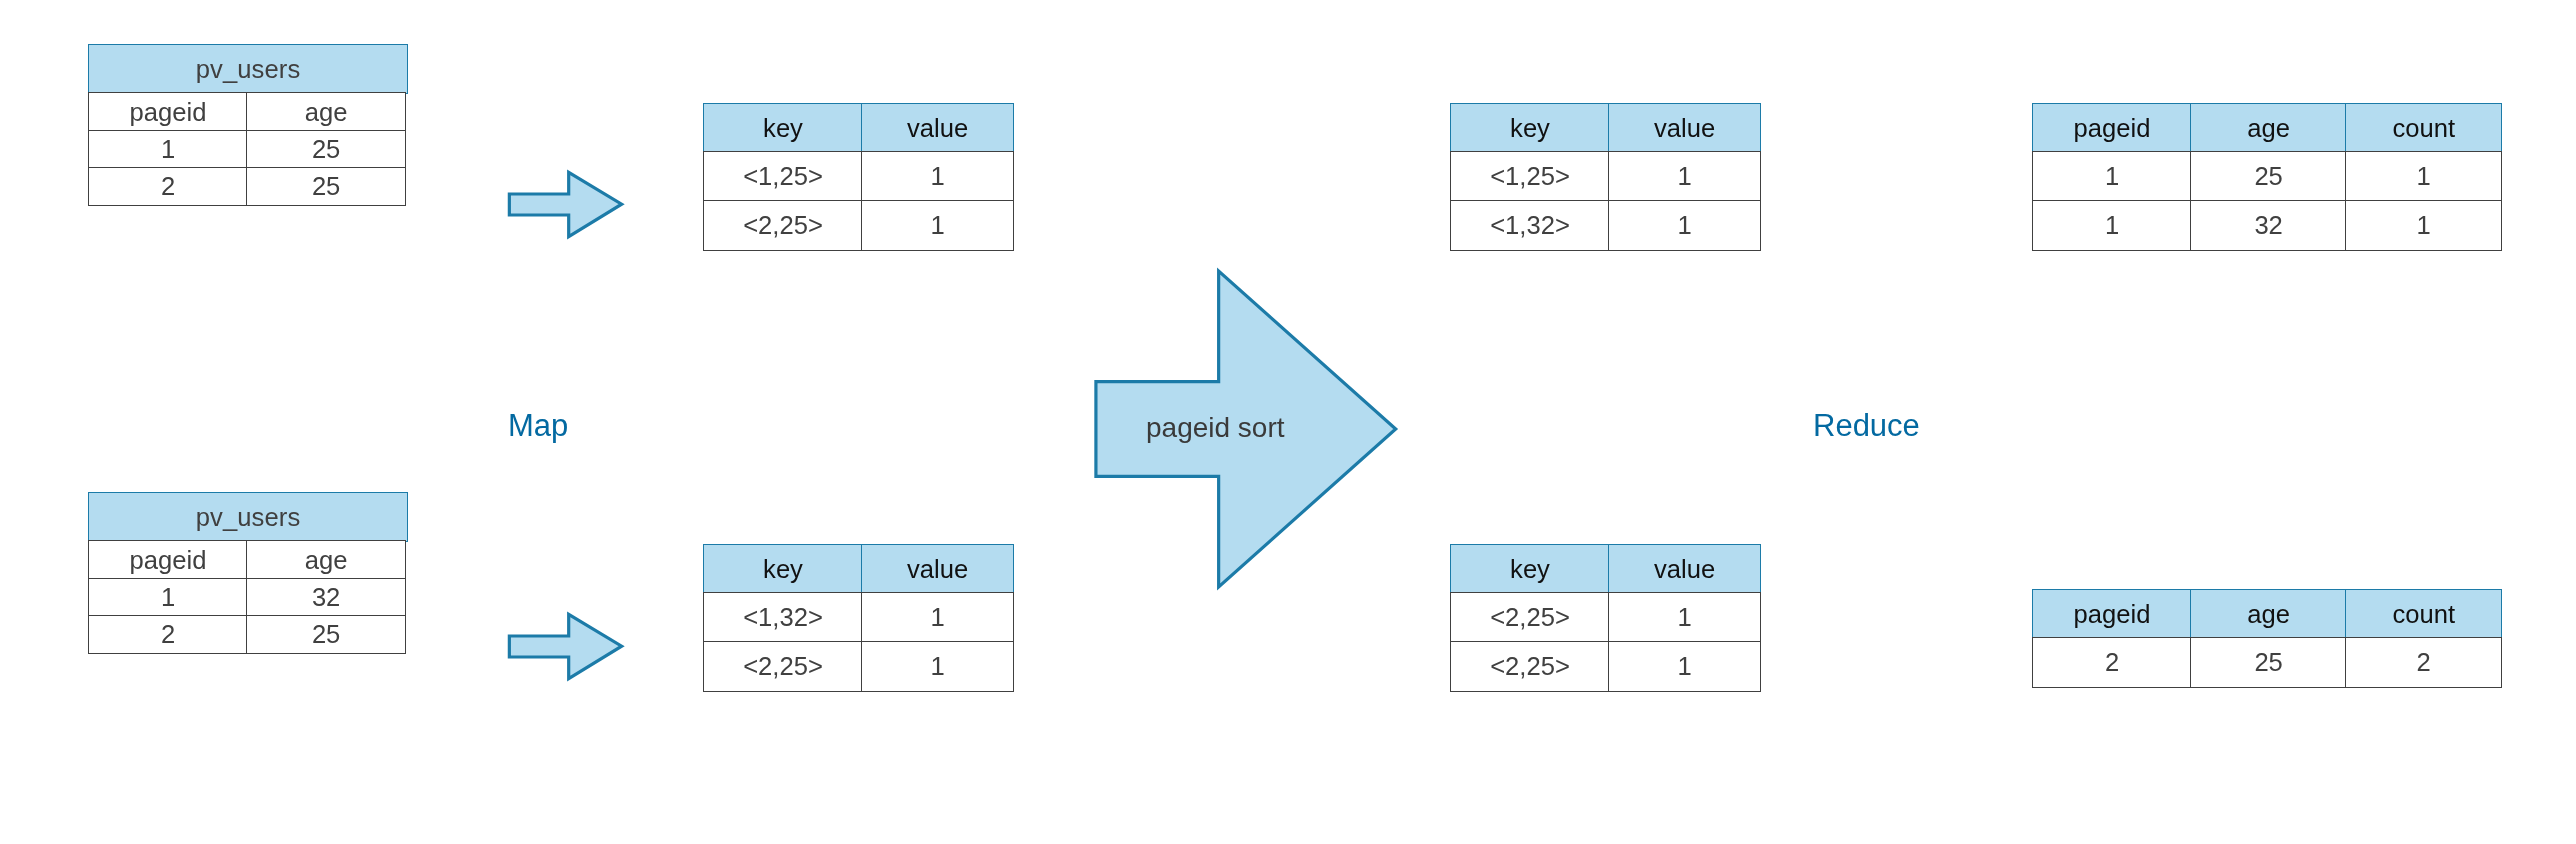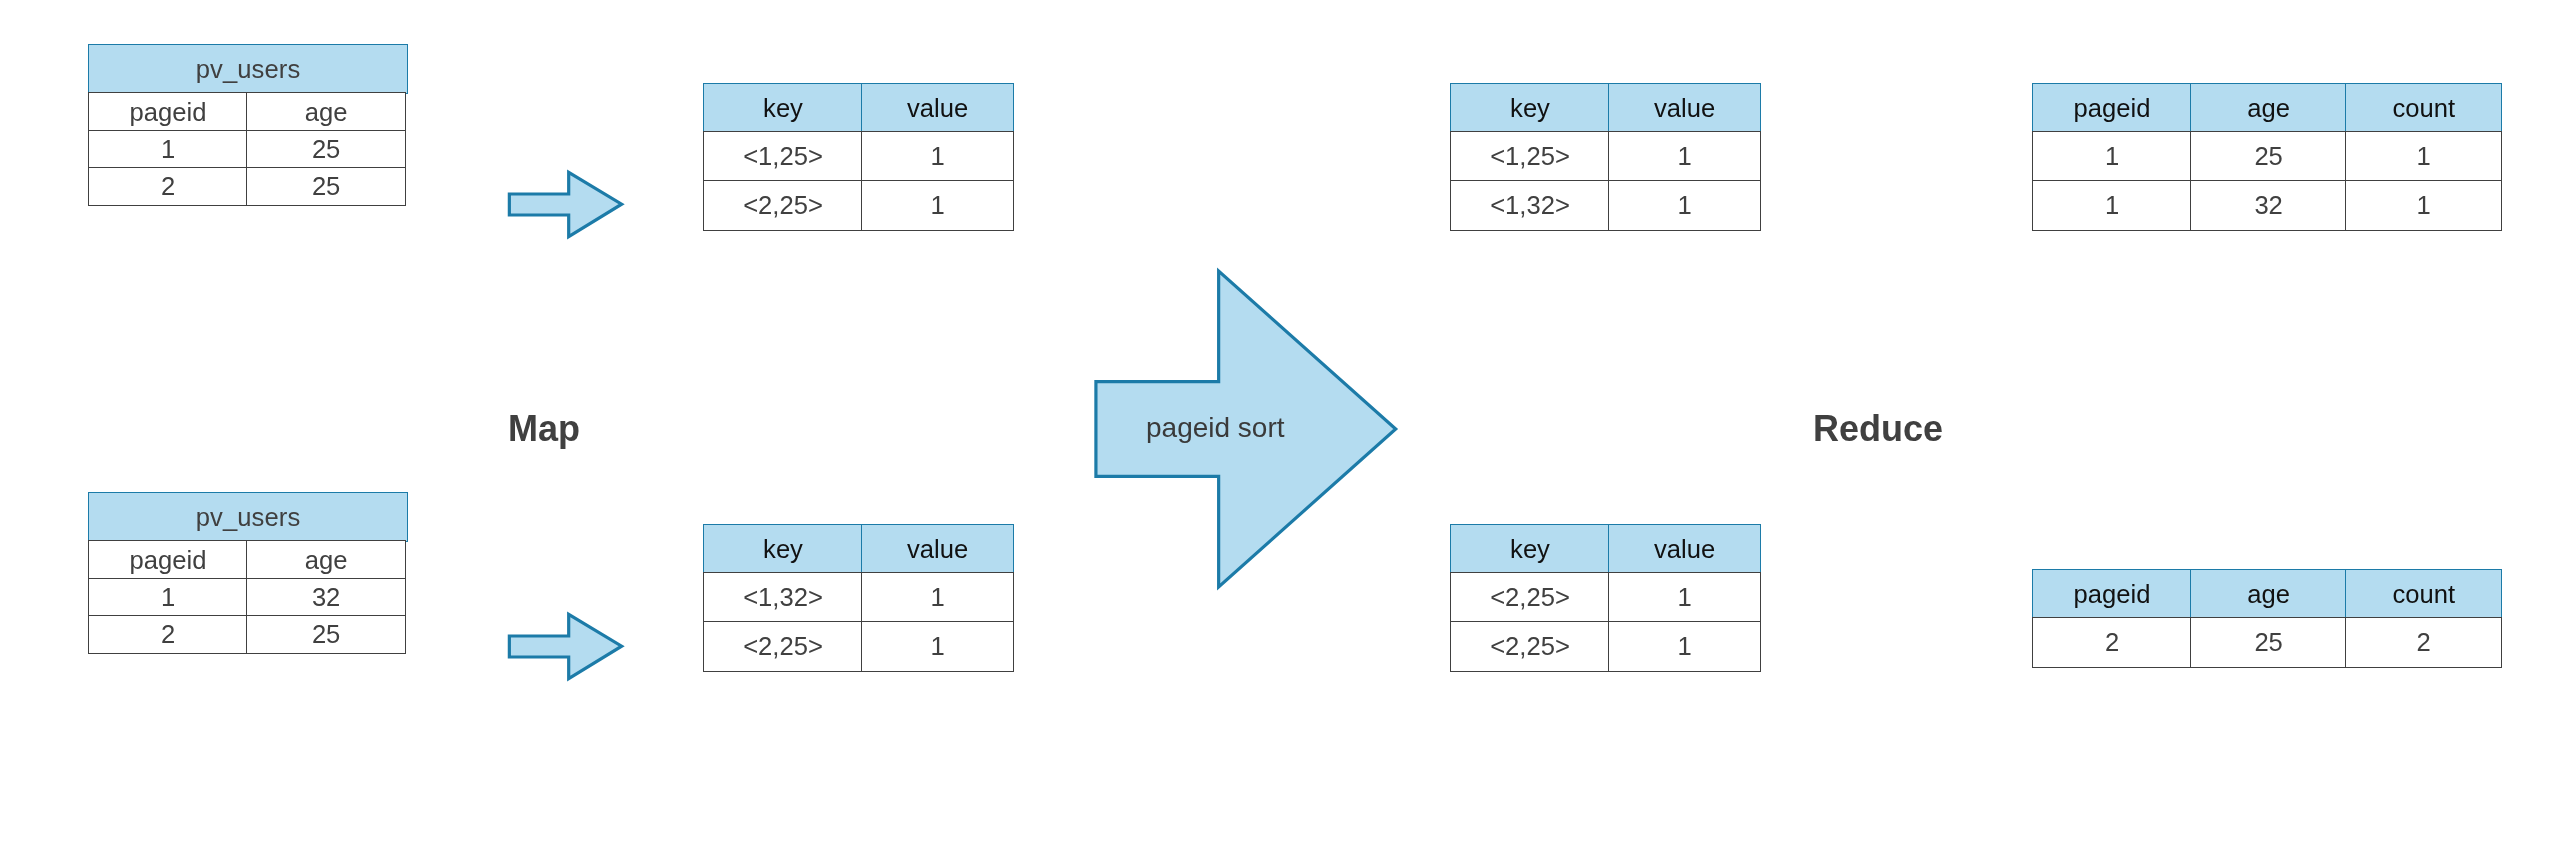--- a/index.html
+++ b/index.html
@@ -30,20 +30,21 @@
     color: #404040;
     font-size: 25.6px;
     display: flex;
     align-items: center;
     justify-content: center;
     letter-spacing: 0.1px;
   }
   .tbl-grid {
     display: flex;
     flex-direction: column;
+    margin-top: 20px;
   }
   .trow {
     display: flex;
   }
   .tcell {
     box-sizing: border-box;
     border: 1.9px solid #404040;
     margin-right: -1.9px;
     margin-bottom: -1.9px;
     display: flex;
@@ -57,24 +58,23 @@
     background: #B4DCF0;
     border: 1.9px solid #1C7BA8;
     color: #111111;
   }
   .trow:last-child .tcell { margin-bottom: 0; }
   .tcell:last-child { margin-right: 0; }
 
   
   .phase-label {
     position: absolute;
-    font-size: 36px;
-    color: #404040;
+    font-size: 31px;
+    color: #0369a1;
     white-space: nowrap;
-    font-weight: bold;
   }
 
   
   .arrow-wrap {
     position: absolute;
   }
   .arrow-wrap svg { display: block; overflow: visible; }
   .shuffle-text {
     position: absolute;
     font-size: 28px;

